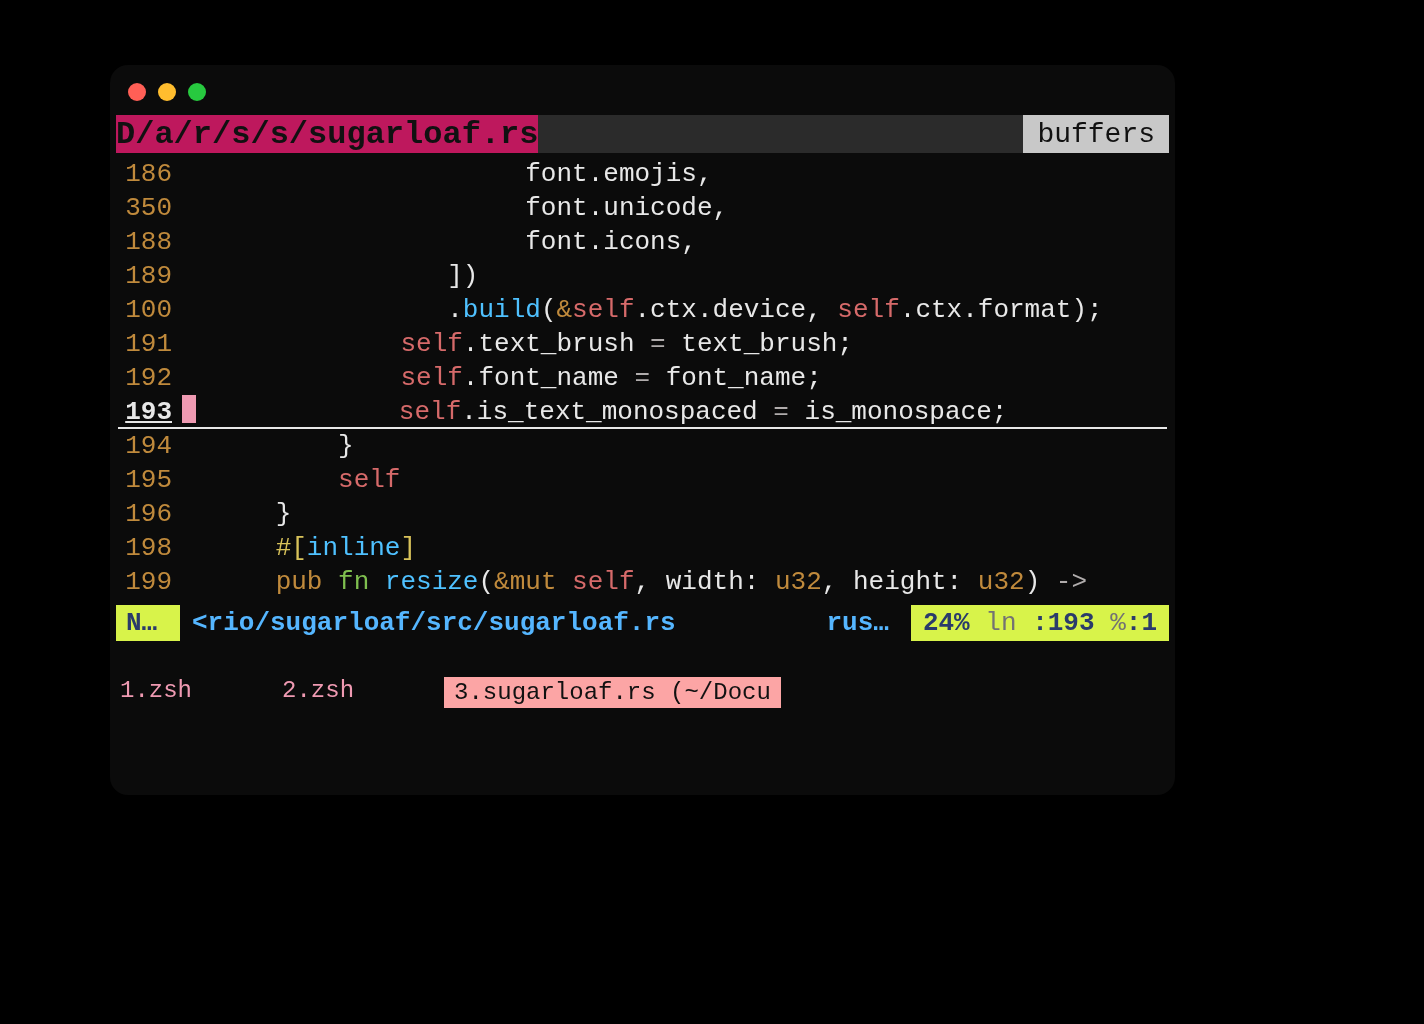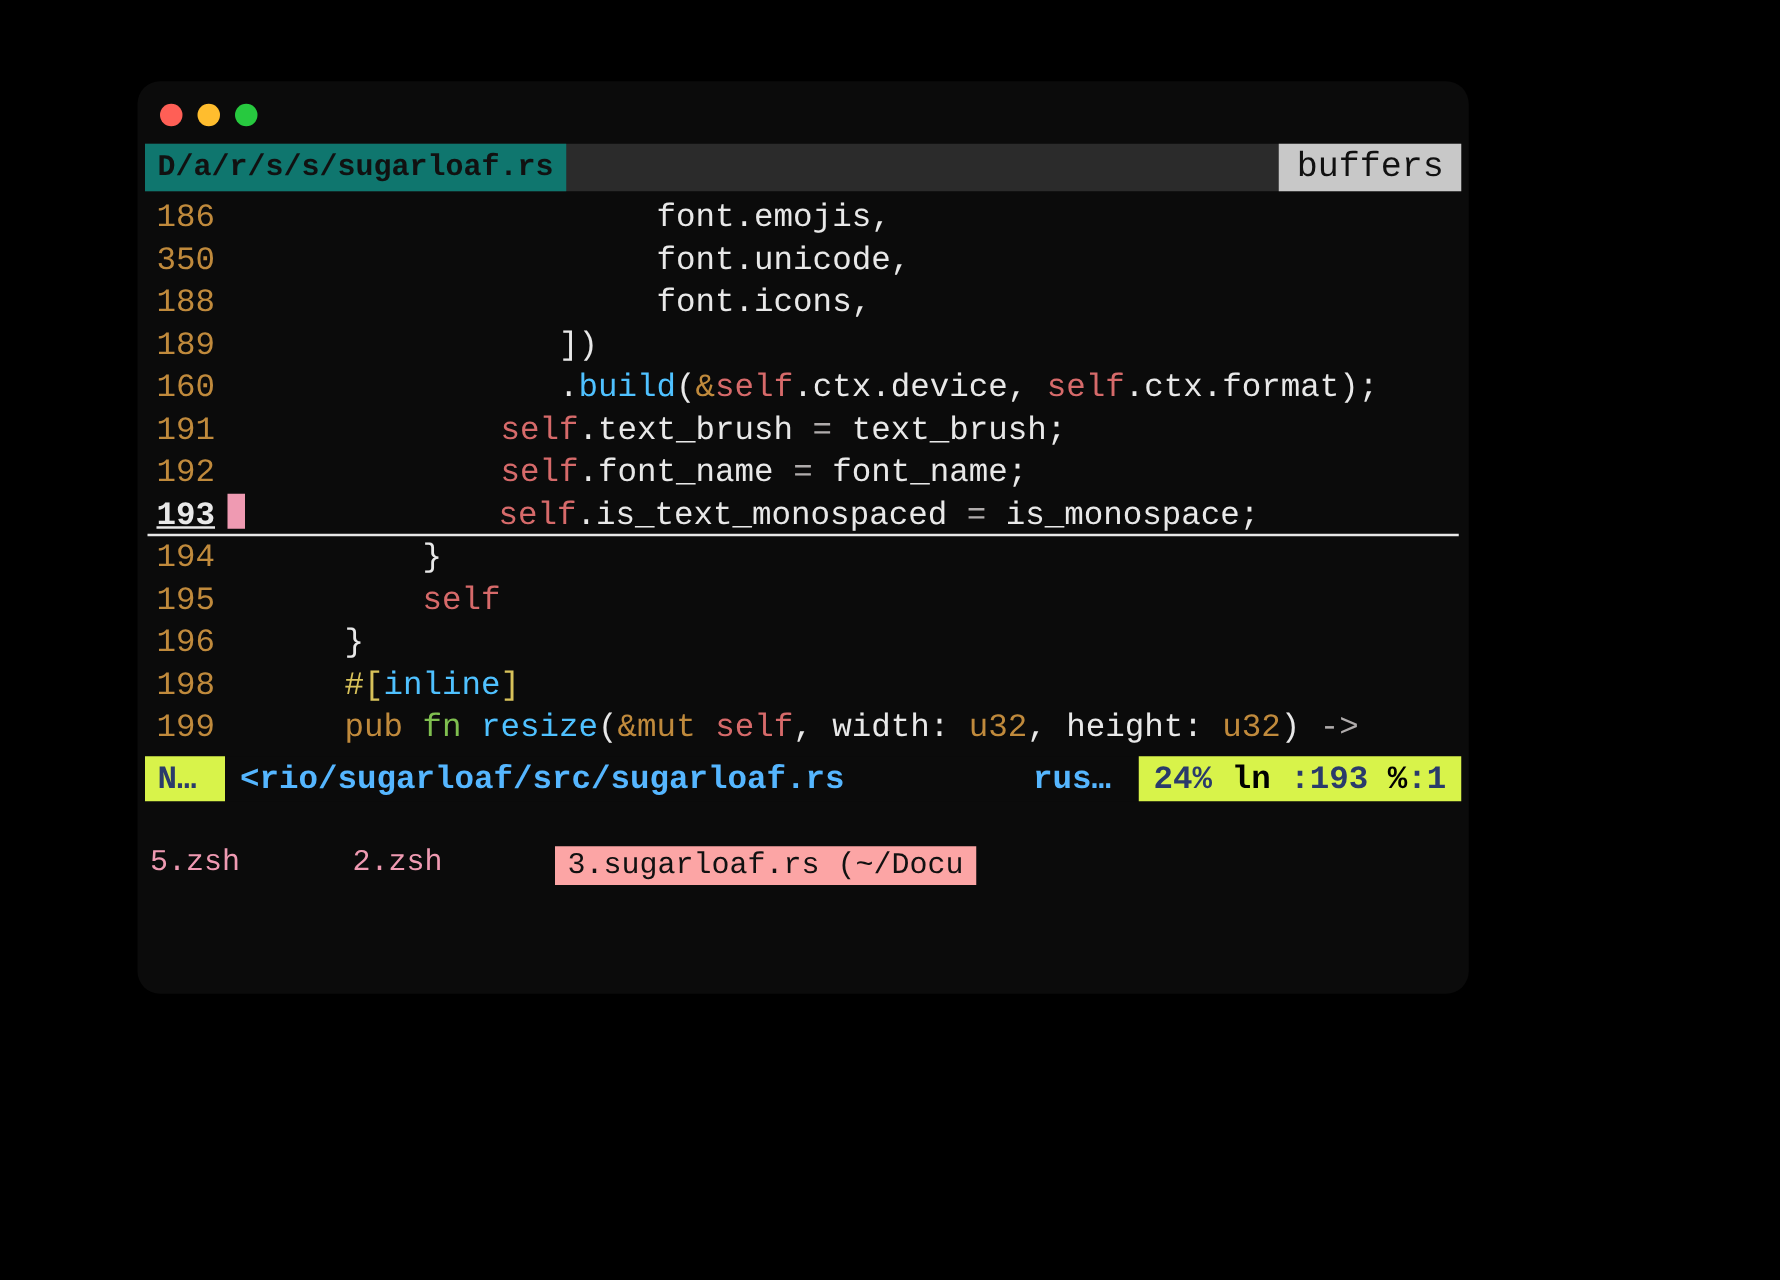--- a/index.html
+++ b/index.html
@@ -31,25 +31,25 @@
   .dot.green  { background: #27c93f; }
 
   .titlebar {
     display: flex;
     align-items: stretch;
     height: 38px;
     background: #2b2b2b;
     margin: 0 6px;
   }
   .title-left {
-    background: #0f766e;
+    background: #be185d;
     color: #111;
     font-weight: 700;
-    font-size: 24px;
-    padding: 0 10px;
+    font-size: 32px;
+    padding: 0 0;
     display: flex;
     align-items: center;
     letter-spacing: 0;
   }
   .title-spacer { flex: 1; }
   .title-right {
     background: #c8c8c8;
     color: #111;
     font-size: 28px;
     font-weight: 500;
@@ -138,21 +138,21 @@
     padding-right: 10px;
     margin-left: 16px;
   }
   .sb-pos {
     background: #d8f34a;
     color: #2a3b6b;
     padding: 0 12px;
     display: flex; align-items: center;
     white-space: pre;
   }
-  .sb-pos .dim { color: #000000; font-weight: 700; }
+  .sb-pos .dim { color: #737373; font-weight: 400; }
 
   .tabs {
     display: flex;
     gap: 90px;
     padding: 36px 10px 0 10px;
     font-size: 24px;
     color: #ef9ab2;
   }
   .tab {
     white-space: nowrap;
@@ -178,21 +178,21 @@
     <div class="title-left">D/a/r/s/s/sugarloaf.rs</div>
     <div class="title-spacer"></div>
     <div class="title-right">buffers</div>
   </div>
 
   <div class="editor" id="editor">
       <div class="row"><div class="lnum">186</div><div class="code">                      <span class="c-white">font</span><span class="c-white">.emojis,</span></div></div>
       <div class="row"><div class="lnum">350</div><div class="code">                      <span class="c-white">font</span><span class="c-white">.unicode,</span></div></div>
       <div class="row"><div class="lnum">188</div><div class="code">                      <span class="c-white">font</span><span class="c-white">.icons,</span></div></div>
       <div class="row"><div class="lnum">189</div><div class="code">                 <span class="c-white">])</span></div></div>
-      <div class="row"><div class="lnum">160</div><div class="code">                 <span class="c-white">.</span><span class="c-cyan">build</span><span class="c-white">(</span><span class="c-orange">&amp;</span><span class="c-red">self</span><span class="c-white">.ctx.device, </span><span class="c-red">self</span><span class="c-white">.ctx.format);</span></div></div>
+      <div class="row"><div class="lnum">100</div><div class="code">                 <span class="c-white">.</span><span class="c-cyan">build</span><span class="c-white">(</span><span class="c-orange">&amp;</span><span class="c-red">self</span><span class="c-white">.ctx.device, </span><span class="c-red">self</span><span class="c-white">.ctx.format);</span></div></div>
       <div class="row"><div class="lnum">191</div><div class="code">              <span class="c-red">self</span><span class="c-white">.text_brush </span><span class="c-grey">=</span><span class="c-white"> text_brush;</span></div></div>
       <div class="row"><div class="lnum">192</div><div class="code">              <span class="c-red">self</span><span class="c-white">.font_name </span><span class="c-grey">=</span><span class="c-white"> font_name;</span></div></div>
       <div class="row current"><div class="lnum">193</div><div class="code"><span class="cursor-block"></span>             <span class="c-red">self</span><span class="c-white">.is_text_monospaced </span><span class="c-grey">=</span><span class="c-white"> is_monospace;</span></div></div>
       <div class="row"><div class="lnum">194</div><div class="code">          <span class="c-white">}</span></div></div>
       <div class="row"><div class="lnum">195</div><div class="code">          <span class="c-red">self</span></div></div>
       <div class="row"><div class="lnum">196</div><div class="code">      <span class="c-white">}</span></div></div>
       <div class="row"><div class="lnum">198</div><div class="code">      <span class="c-yellow">#[</span><span class="c-cyan">inline</span><span class="c-yellow">]</span></div></div>
       <div class="row"><div class="lnum">199</div><div class="code">      <span class="c-orange">pub </span><span class="c-green">fn </span><span class="c-cyan">resize</span><span class="c-white">(</span><span class="c-orange">&amp;mut </span><span class="c-red">self</span><span class="c-white">, width: </span><span class="c-orange">u32</span><span class="c-white">, height: </span><span class="c-orange">u32</span><span class="c-white">) </span><span class="c-grey">-&gt;</span></div></div>
     </div>
 
@@ -209,18 +209,18 @@
       <span class="dim">ln</span>
       <span> </span>
       <span>:193</span>
       <span> </span>
       <span class="dim">%</span>
       <span>:1</span>
     </div>
   </div>
 
   <div class="tabs" id="tabs">
-      <div class="tab">5.zsh</div>
+      <div class="tab">1.zsh</div>
       <div class="tab">2.zsh</div>
       <div class="tab active">3.sugarloaf.rs (~/Docu</div>
     </div>
 
 </div>
 
 </body></html>

